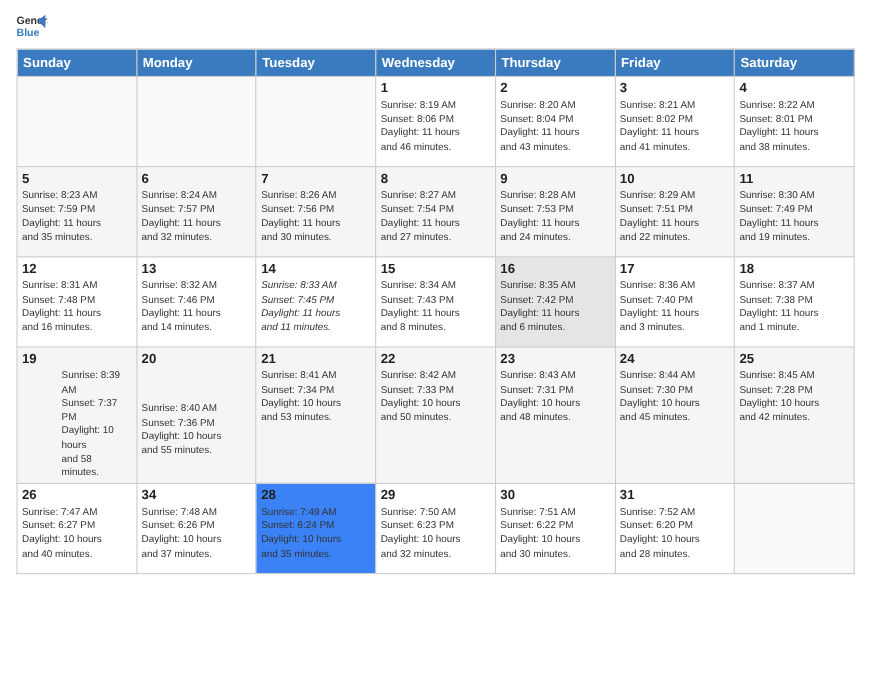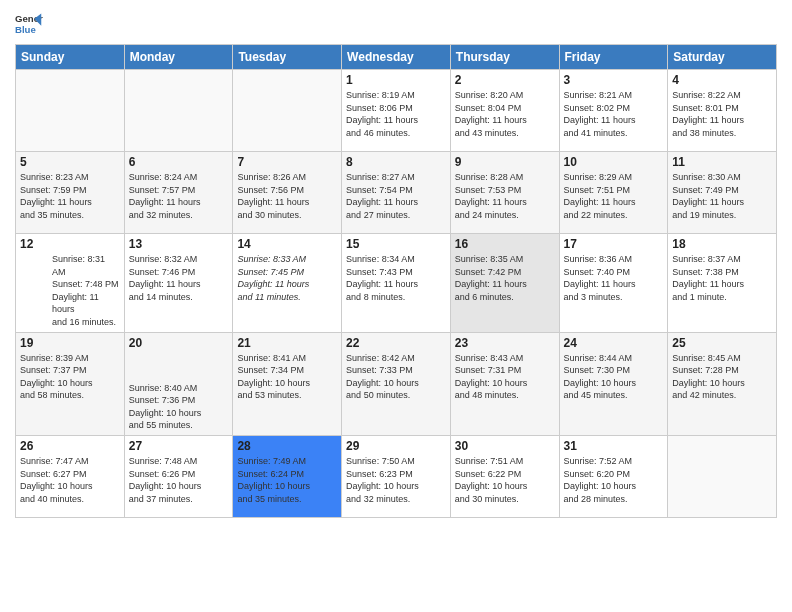--- a/index.html
+++ b/index.html
@@ -198,21 +198,21 @@
             <span class="day-num">11</span>
             <div class="cell-info" style="white-space: pre-line;">Sunrise: 8:30 AM
 Sunset: 7:49 PM
 Daylight: 11 hours
 and 19 minutes.</div>
           </td>
         </tr>
         <tr>
           <td style="background: rgb(255, 255, 255);">
             <span class="day-num">12</span>
-            <div class="cell-info" style="white-space: pre-line; margin-left: 32px;">Sunrise: 8:31 AM
+            <div class="cell-info" style="white-space: pre-line;">Sunrise: 8:31 AM
 Sunset: 7:48 PM
 Daylight: 11 hours
 and 16 minutes.</div>
           </td>
           <td style="background: rgb(255, 255, 255);">
             <span class="day-num">13</span>
             <div class="cell-info" style="white-space: pre-line;">Sunrise: 8:32 AM
 Sunset: 7:46 PM
 Daylight: 11 hours
 and 14 minutes.</div>
@@ -249,21 +249,21 @@
             <span class="day-num">18</span>
             <div class="cell-info" style="white-space: pre-line;">Sunrise: 8:37 AM
 Sunset: 7:38 PM
 Daylight: 11 hours
 and 1 minute.</div>
           </td>
         </tr>
         <tr>
           <td style="background: rgb(245, 245, 245);">
             <span class="day-num">19</span>
-            <div class="cell-info" style="white-space: pre-line;">Sunrise: 8:39 AM
+            <div class="cell-info" style="white-space: pre-line; margin-left: 36px;">Sunrise: 8:39 AM
 Sunset: 7:37 PM
 Daylight: 10 hours
 and 58 minutes.</div>
           </td>
           <td style="background: rgb(245, 245, 245);">
             <span class="day-num">20</span>
             <div class="cell-info" style="white-space: pre-line; margin-top: 32px;">Sunrise: 8:40 AM
 Sunset: 7:36 PM
 Daylight: 10 hours
 and 55 minutes.</div>
@@ -306,21 +306,21 @@
         </tr>
         <tr>
           <td style="background: rgb(255, 255, 255);">
             <span class="day-num">26</span>
             <div class="cell-info" style="white-space: pre-line;">Sunrise: 7:47 AM
 Sunset: 6:27 PM
 Daylight: 10 hours
 and 40 minutes.</div>
           </td>
           <td style="background: rgb(255, 255, 255);">
-            <span class="day-num">27</span>
+            <span class="day-num">34</span>
             <div class="cell-info" style="white-space: pre-line;">Sunrise: 7:48 AM
 Sunset: 6:26 PM
 Daylight: 10 hours
 and 37 minutes.</div>
           </td>
           <td style="background: #3b82f6;">
             <span class="day-num">28</span>
             <div class="cell-info" style="white-space: pre-line;">Sunrise: 7:49 AM
 Sunset: 6:24 PM
 Daylight: 10 hours

